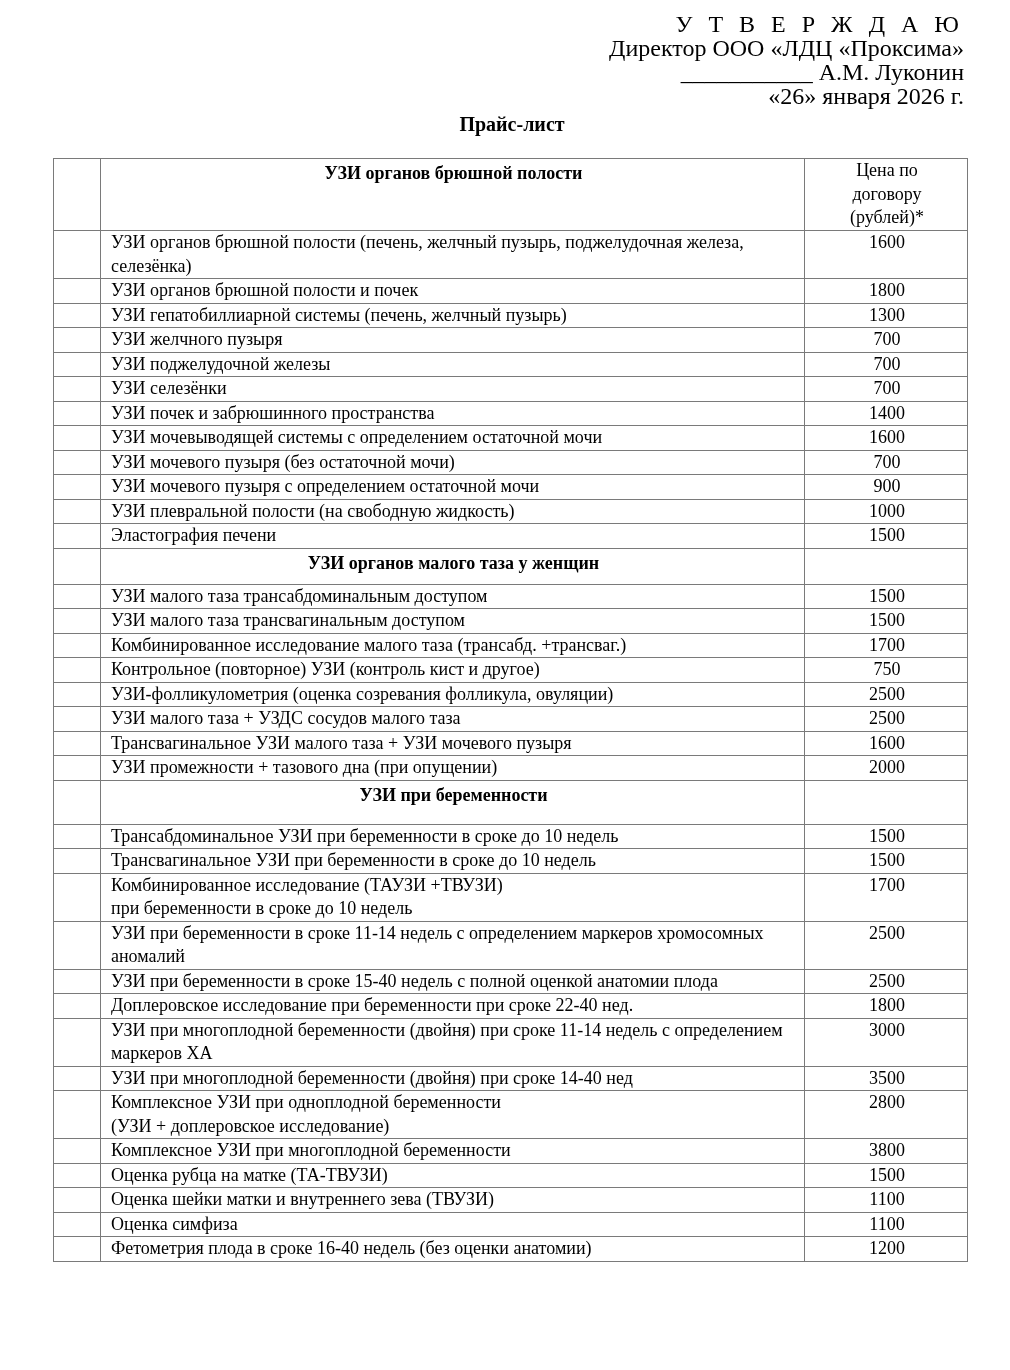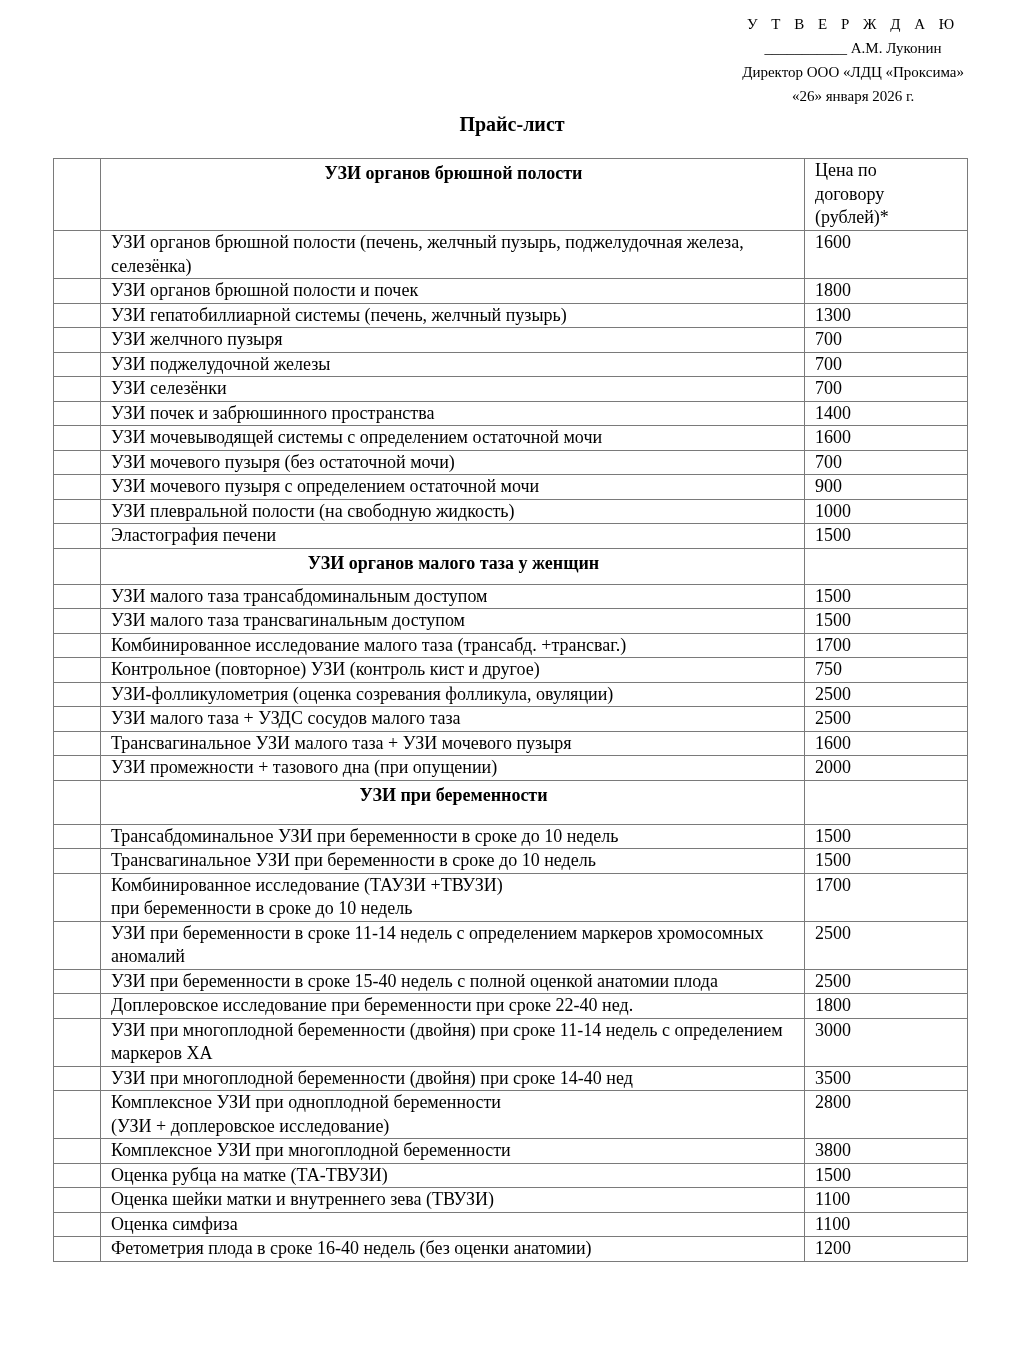--- a/index.html
+++ b/index.html
@@ -1,41 +1,41 @@
 <!DOCTYPE html>
 <html><head>
 <meta charset="utf-8">
 <style>
   html, body { margin: 0; padding: 0; background: #ffffff; }
   body { width: 1010px; height: 1370px; position: relative; overflow: hidden;
          font-family: "Liberation Serif", serif; color: #000; font-size: 18px; }
-  .approve { position: absolute; right: 46px; top: 12px; text-align: center; line-height: 24px; font-size: 15px; }
+  .approve { position: absolute; right: 46px; top: 12px; text-align: right; line-height: 24px; font-size: 24px; }
   .approve .title-letters { letter-spacing: 5px; }
   .doc-title { position: absolute; left: 0; width: 1024px; top: 113px; text-align: center;
                font-weight: bold; font-size: 20px; }
   table.price { position: absolute; left: 53px; top: 158px; width: 915px; border-collapse: collapse;
                 table-layout: fixed; padding-left: 43px; }
   table.price td { border: 1px solid #7a7a7a; padding: 0 8px 0 10px; vertical-align: top;
                    line-height: 23.5px; font-size: 18px; }
   table.price col.c0 { width: 47px; }
   table.price col.c2 { width: 163px; }
-  td.price-cell { }
+  td.price-cell { text-align: center; }
   td.section { font-weight: bold; text-align: center; padding-top: 3px !important; }
   tr.sec-row td { height: 32px; }
   tr.sec-row.tall td { height: 40px; }
   tr.head-row td { height: 68px; }
   td.num-cell { padding: 0 !important; }
 </style>
 </head>
 <body>
 
 <div class="approve">
   <div class="title-letters">У Т В Е Р Ж Д А Ю</div>
+  <div>Директор ООО «ЛДЦ «Проксима»</div>
   <div>___________ А.М. Луконин</div>
-  <div>Директор ООО «ЛДЦ «Проксима»</div>
   <div>«26» января 2026 г.</div>
 </div>
 
 <div class="doc-title">Прайс-лист</div>
 
 <table class="price">
   <colgroup>
       <col class="c0">
       <col class="c1">
       <col class="c2">

